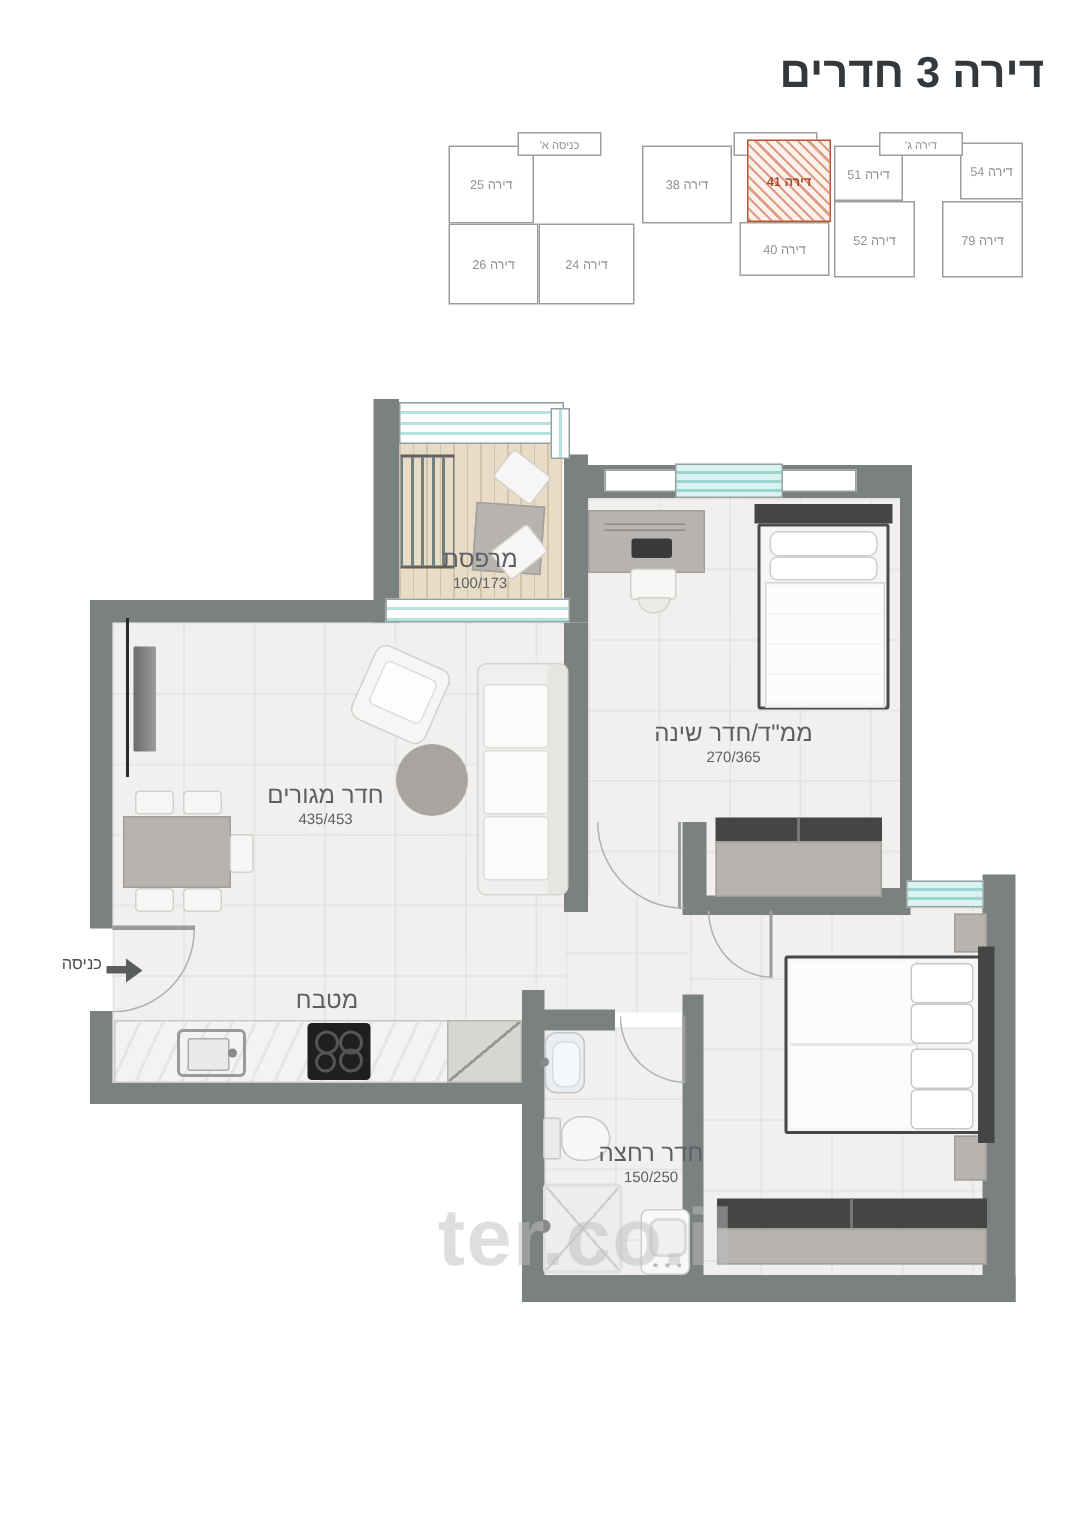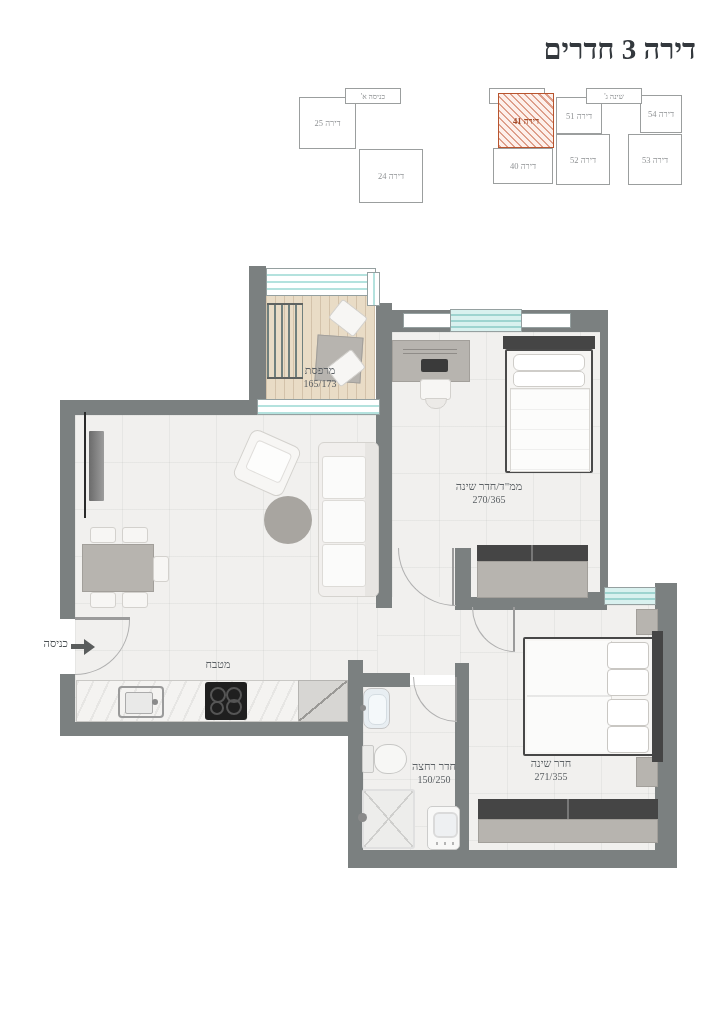--- a/index.html
+++ b/index.html
@@ -1,17 +1,17 @@
 <!DOCTYPE html>
 <html><head>
 <meta charset="utf-8">
 <style>
   html,body{margin:0;padding:0;background:#fff}
   #page{position:relative;width:724px;height:1024px;background:#fff;overflow:hidden;
-        font-family:Liberation Serif, serif;}
+        font-family:Liberation Sans, sans-serif;}
   .abs{position:absolute;box-sizing:border-box}
   
   .floor{position:absolute;box-sizing:border-box;background-color:#f1f0ee;z-index:1;
     background-image:linear-gradient(rgba(140,140,138,.10) 1px,transparent 1px),
                      linear-gradient(90deg,rgba(140,140,138,.10) 1px,transparent 1px);
     background-size:47px 47px;}
   .wood{position:absolute;box-sizing:border-box;z-index:1;background-color:#e9dcc6;
     background-image:repeating-linear-gradient(90deg,rgba(146,117,87,.25) 0 1px,transparent 1px 9px);}
   
   .w{position:absolute;box-sizing:border-box;background:#7b8080;z-index:3}
@@ -28,21 +28,21 @@
   .fg{position:absolute;box-sizing:border-box;z-index:4;background:#b7b4af;border:1px solid #a29f9a}
   .fd{position:absolute;box-sizing:border-box;z-index:4;background:#454545}
   
   .arcBL{position:absolute;box-sizing:border-box;z-index:5;border-left:1.4px solid #b0b0b0;
          border-bottom:1.4px solid #b0b0b0;border-radius:0 0 0 100%}
   .arcBR{position:absolute;box-sizing:border-box;z-index:5;border-right:1.4px solid #b0b0b0;
          border-bottom:1.4px solid #b0b0b0;border-radius:0 0 100% 0}
   .leaf{position:absolute;background:#9b9b9b;z-index:5}
   
   .lbl{position:absolute;text-align:center;direction:rtl;color:#5b6064;z-index:7;line-height:1.25}
-  .lbl .nm{font-size:11px}
+  .lbl .nm{font-size:16px}
   .lbl .dm{font-size:10px;direction:ltr}
   #title{position:absolute;top:33px;right:28px;direction:rtl;font-weight:bold;
          font-size:29px;color:#33383d;z-index:7}
   
   #keyplan{position:absolute;left:295px;top:86px;width:402px;height:132px;z-index:7}
   .ku{position:absolute;box-sizing:border-box;border:1px solid #9b9e9e;background:#fff;display:flex;
       align-items:center;justify-content:center;font-size:8.5px;color:#8f9294;direction:rtl;z-index:2}
   .ktab{position:absolute;box-sizing:border-box;border:1px solid #9b9e9e;background:#fff;display:flex;
       align-items:center;justify-content:center;font-size:7.5px;color:#8f9294;direction:rtl;z-index:3}
   .ku.hl{background-color:#fdf0eb;
@@ -57,29 +57,31 @@
 </head>
 <body>
 
 <div id="page">
 
   <div id="title">דירה 3 חדרים</div>
 
   <div id="keyplan">
     <div class="ktab" style="left:50px;top:2px;width:56px;height:16px">כניסה א'</div>
     <div class="ktab" style="left:194px;top:2px;width:56px;height:16px">כניסה ב'</div>
-    <div class="ktab" style="left:291px;top:2px;width:56px;height:16px">שינה ג'</div>
+    <div class="ktab" style="left:291px;top:2px;width:56px;height:16px">דירה ג'</div>
     <div class="ku" style="left:4px;top:11px;width:57px;height:52px">דירה 25</div>
+    <div class="ku" style="left:133px;top:11px;width:60px;height:52px">דירה 38</div>
     <div class="ku hl" style="left:203px;top:7px;width:56px;height:55px">דירה 41</div>
     <div class="ku" style="left:261px;top:11px;width:46px;height:37px">דירה 51</div>
     <div class="ku" style="left:345px;top:9px;width:42px;height:38px">דירה 54</div>
+    <div class="ku" style="left:4px;top:63px;width:60px;height:54px">דירה 26</div>
     <div class="ku" style="left:64px;top:63px;width:64px;height:54px">דירה 24</div>
     <div class="ku" style="left:198px;top:62px;width:60px;height:36px">דירה 40</div>
     <div class="ku" style="left:261px;top:48px;width:54px;height:51px">דירה 52</div>
-    <div class="ku" style="left:333px;top:48px;width:54px;height:51px">דירה 53</div>
+    <div class="ku" style="left:333px;top:48px;width:54px;height:51px">דירה 79</div>
   </div>
 
   <div class="floor" style="left:75px;top:415px;width:302px;height:307px"></div>
   <div class="floor" style="left:377px;top:588px;width:83px;height:87px"></div>
   <div class="floor" style="left:392px;top:332px;width:208px;height:265px"></div>
   <div class="floor" style="left:363px;top:685px;width:92px;height:165px"></div>
   <div class="floor" style="left:460px;top:605px;width:195px;height:245px"></div>
   <div class="wood" style="left:266px;top:294px;width:109px;height:107px"></div>
 
   <div class="w" style="left:60px;top:400px;width:206px;height:15px"></div>
@@ -190,36 +192,37 @@
   <div class="f" style="left:374px;top:744px;width:33px;height:30px;background:#f7f7f5;border:1px solid #c8c8c6;border-radius:40% 50% 50% 40%"></div>
   <div class="f" style="left:362px;top:789px;width:53px;height:60px;background:#ededeb;border:2px solid #e0e0e0;border-radius:3px;background-image:linear-gradient(to top right,transparent calc(50% - 0.8px),#cfcfcd calc(50% - 0.8px) calc(50% + 0.8px),transparent calc(50% + 0.8px)),linear-gradient(to bottom right,transparent calc(50% - 0.8px),#cfcfcd calc(50% - 0.8px) calc(50% + 0.8px),transparent calc(50% + 0.8px))"></div>
   <div class="f" style="left:358px;top:813px;width:9px;height:9px;background:#8a8a8a;border-radius:50%"></div>
   <div class="f" style="left:427px;top:806px;width:33px;height:44px;background:#f8f8f7;border:1px solid #cccccb;border-radius:5px">
     <div style="position:absolute;left:5px;top:5px;width:21px;height:22px;background:#eef0f2;border:2px solid #dadada;border-radius:6px"></div>
     <div style="position:absolute;left:5px;bottom:4px;width:21px;height:3px;background-image:radial-gradient(circle,#b5b5b5 1.2px,transparent 1.3px);background-size:8px 3px"></div>
   </div>
 
   <div class="lbl" style="left:268px;top:364px;width:104px">
     <div class="nm">מרפסת</div>
-    <div class="dm">165/173</div>
+    <div class="dm">100/173</div>
   </div>
   <div class="lbl" style="left:429px;top:480px;width:120px">
     <div class="nm">ממ"ד/חדר שינה</div>
     <div class="dm">270/365</div>
   </div>
+  <div class="lbl" style="left:157px;top:521px;width:120px">
+    <div class="nm">חדר מגורים</div>
+    <div class="dm">435/453</div>
+  </div>
   <div class="lbl" style="left:178px;top:658px;width:80px">
     <div class="nm">מטבח</div>
   </div>
   <div class="lbl" style="left:392px;top:760px;width:84px">
     <div class="nm">חדר רחצה</div>
     <div class="dm">150/250</div>
   </div>
-  <div class="lbl" style="left:491px;top:757px;width:120px">
-    <div class="nm">חדר שינה</div>
-    <div class="dm">271/355</div>
-  </div>
 
   <div id="entrance">כניסה</div>
   <div class="f" style="left:71px;top:644px;width:13px;height:5px;background:#5a5d5d;z-index:7"></div>
   <div class="tri" style="left:84px;top:639px;border-top:8px solid transparent;border-bottom:8px solid transparent;border-left:11px solid #5a5d5d"></div>
 
+  <div id="watermark">ter.co.il</div>
 
 </div>
 
 </body></html>

